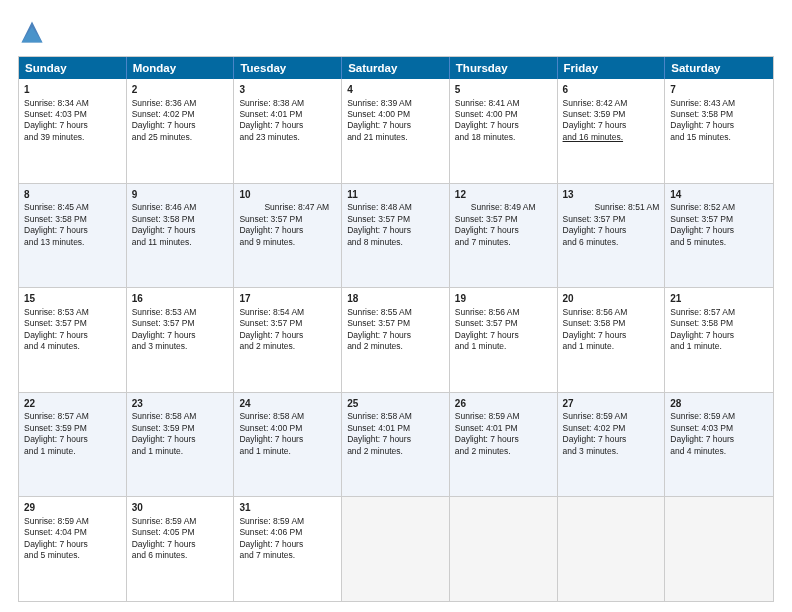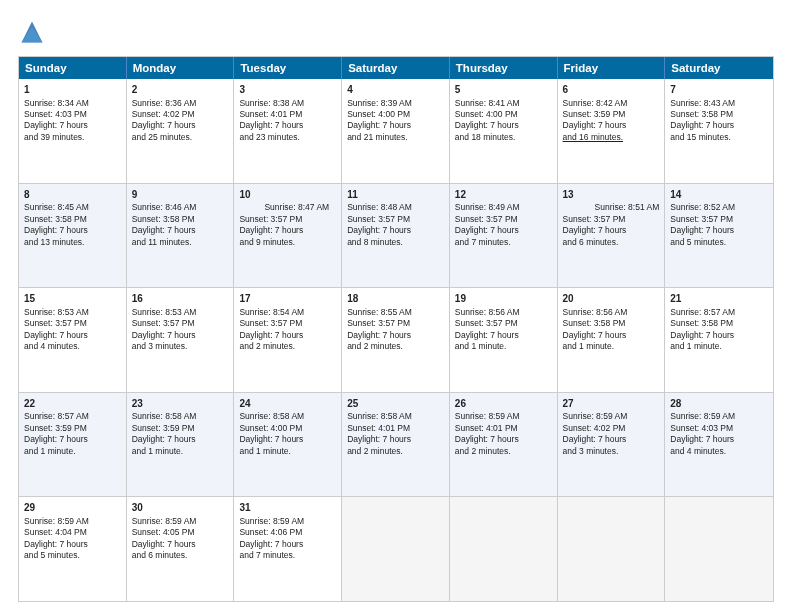--- a/index.html
+++ b/index.html
@@ -215,21 +215,21 @@
           </div>
           <div class="cal-cell">
             <span class="day-num">11</span>
             <span style="display: block;">Sunrise: 8:48 AM</span>
             <span style="display: block;">Sunset: 3:57 PM</span>
             <span style="display: block;">Daylight: 7 hours</span>
             <span style="display: block;">and 8 minutes.</span>
           </div>
           <div class="cal-cell">
             <span class="day-num">12</span>
-            <span style="display: block;">Sunrise: 8:49 AM</span>
+            <span style="display: block; text-align: center;">Sunrise: 8:49 AM</span>
             <span style="display: block;">Sunset: 3:57 PM</span>
             <span style="display: block;">Daylight: 7 hours</span>
             <span style="display: block;">and 7 minutes.</span>
           </div>
           <div class="cal-cell">
             <span class="day-num">13</span>
             <span style="display: block; text-align: right;">Sunrise: 8:51 AM</span>
             <span style="display: block;">Sunset: 3:57 PM</span>
             <span style="display: block;">Daylight: 7 hours</span>
             <span style="display: block;">and 6 minutes.</span>

